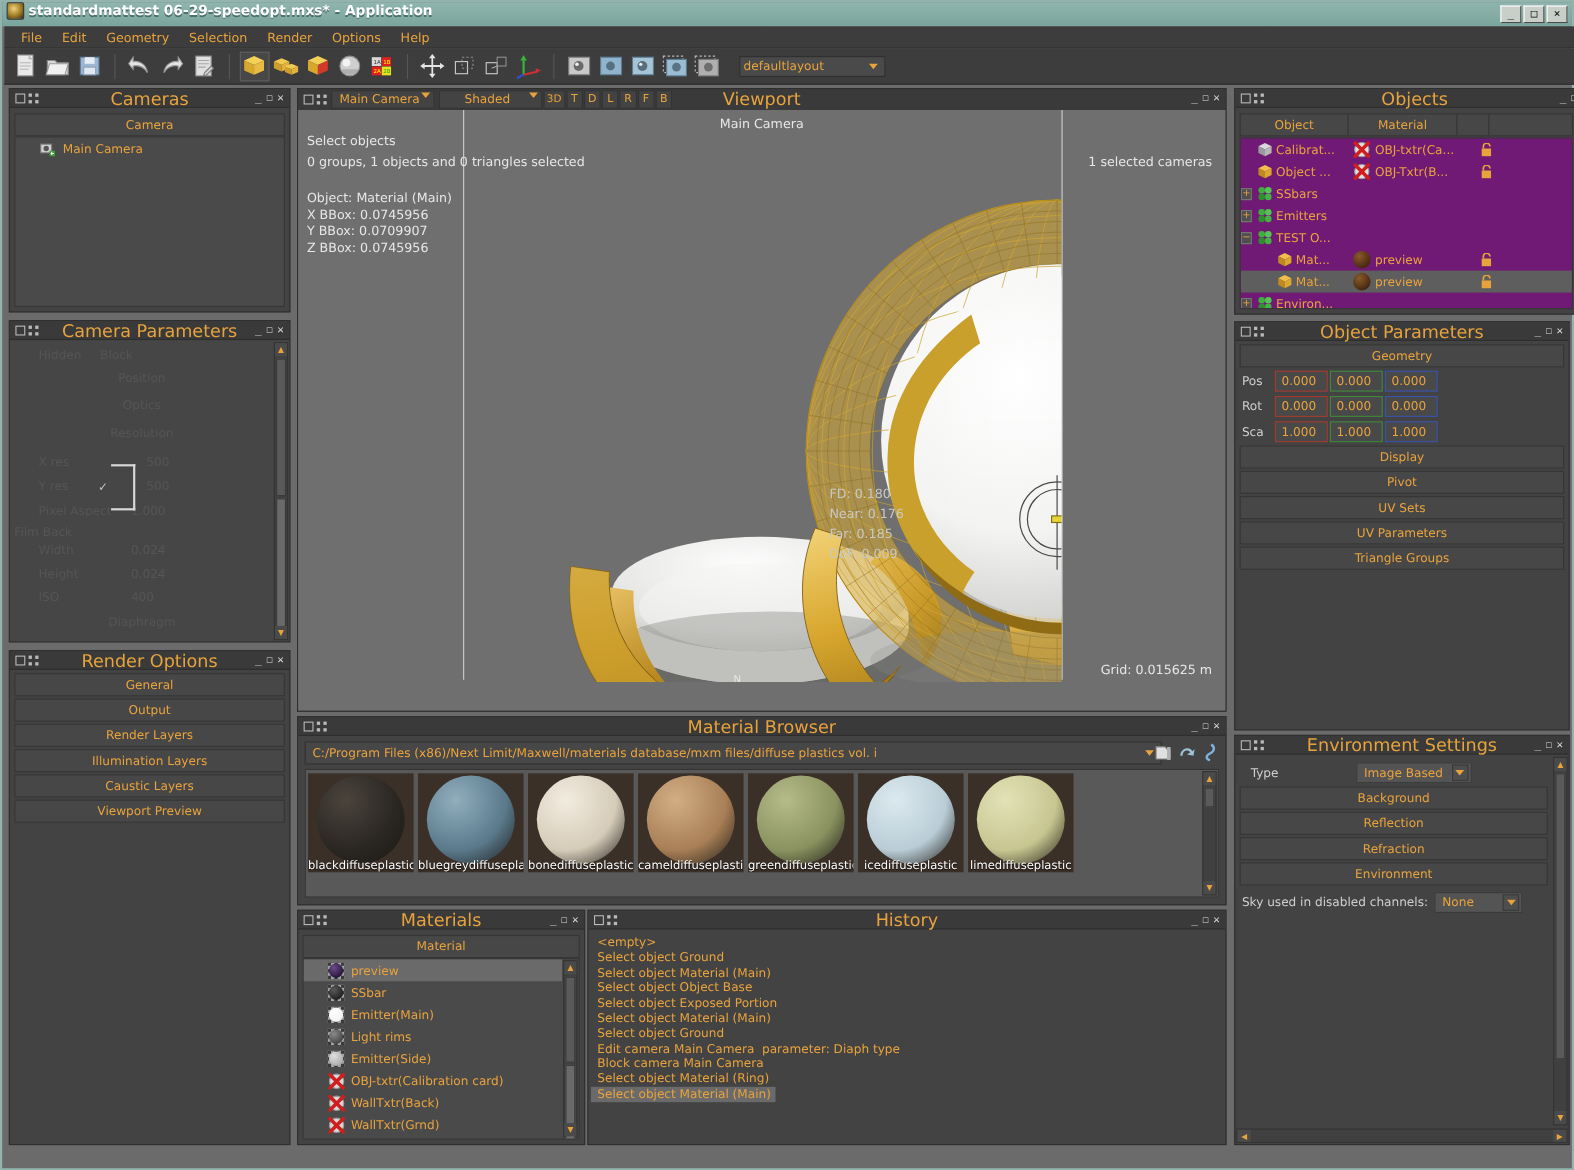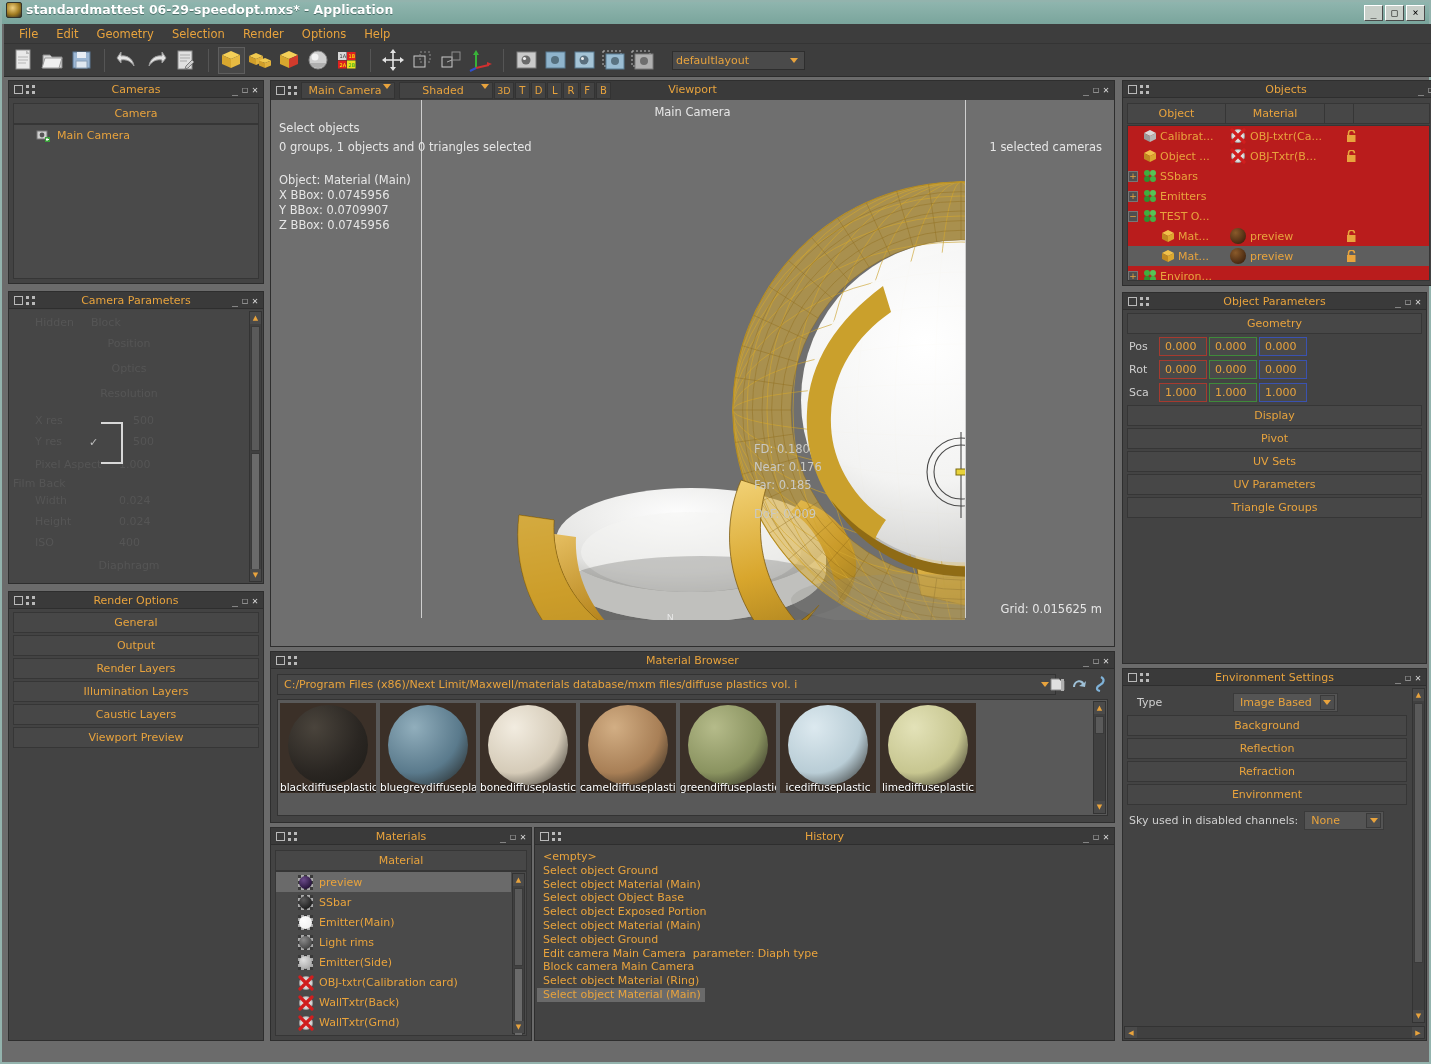--- a/index.html
+++ b/index.html
@@ -41,21 +41,21 @@
   .tbtn svg{display:block;}
   #layoutsel{margin-left:10px;width:133px;height:19px;background:#4a4a4a;border:1px solid #2e2e2e;
         display:flex;align-items:center;padding:0 3px;font-size:11px;color:#e8a33d;}
   #layoutsel .arr{margin-left:auto;width:14px;height:14px;background:#4a4a4a;
         display:flex;align-items:center;justify-content:center;color:#e8a33d;font-size:8px;}
 
   
   .panel{position:absolute;background:#434343;border:1px solid #2e2e2e;}
   .ptitle{height:17px;background:#3a3a3a;display:flex;align-items:center;position:relative;
           border-bottom:1px solid #2e2e2e;}
-  .ptitle .pt-label{position:absolute;left:0;right:0;text-align:center;color:#e8a33d;font-size:11px;
+  .ptitle .pt-label{position:absolute;left:0;right:0;text-align:center;color:#e8a33d;font-size:16px;
           pointer-events:none;}
   .dockicons{display:flex;align-items:center;gap:3px;padding-left:5px;z-index:2;}
   .dockicons i{display:block;width:9px;height:9px;border:1px solid #b9b9b9;}
   .dockicons i.grid{border:none;background:
       linear-gradient(#b9b9b9,#b9b9b9) 0 0/3px 3px no-repeat,
       linear-gradient(#b9b9b9,#b9b9b9) 6px 0/3px 3px no-repeat,
       linear-gradient(#b9b9b9,#b9b9b9) 0 6px/3px 3px no-repeat,
       linear-gradient(#b9b9b9,#b9b9b9) 6px 6px/3px 3px no-repeat;}
   .pbtns{margin-left:auto;display:flex;align-items:center;gap:4px;padding-right:5px;z-index:2;
          color:#d8d8d8;font-size:10px;font-family:"DejaVu Sans Mono",monospace;}
@@ -701,21 +701,21 @@
             <text x="366" y="618" fill="#f0f0f0" font-size="9" font-family="Liberation Sans, sans-serif">S</text>
             <text x="330" y="555" fill="#f0f0f0" font-size="9" font-family="Liberation Sans, sans-serif">W</text>
             <circle cx="400" cy="566" r="4" fill="none" stroke="#e5d32a" stroke-width="2"></circle>
           </g>
         </g>
       </svg>
 
       <div class="vp-text" style="left:483px;top:342px;color:#c9c9c4;">FD: 0.180</div>
       <div class="vp-text" style="left:483px;top:360px;color:#c9c9c4;">Near: 0.176</div>
       <div class="vp-text" style="left:483px;top:378px;color:#c9c9c4;">Far: 0.185</div>
-      <div class="vp-text" style="left:483px;top:407px;color:#c9c9c4;">DoF: 0.009</div>
+      <div class="vp-text" style="left:483px;top:396px;color:#c9c9c4;">DoF: 0.009</div>
     </div>
   </div>
 
   <div class="panel" id="p-matbrowser" style="left:268px;top:649px;width:845px;height:172px;">
     <div class="ptitle">
       <div class="dockicons">
           <i></i>
           <i class="grid"></i>
         </div>
       <div class="pt-label">Material Browser</div>
@@ -871,21 +871,21 @@
           <span>✕</span>
         </div>
     </div>
     <div class="pbody">
       <div style="position:absolute;left:4px;right:19px;top:4px;height:21px;display:flex;">
         <div class="colhdr" style="margin:0;flex:0 0 99px;">Object</div>
         <div class="colhdr" style="margin:0 0 0 -1px;flex:0 0 100px;">Material</div>
         <div class="colhdr" style="margin:0 0 0 -1px;flex:0 0 30px;"></div>
         <div class="colhdr" style="margin:0 0 0 -1px;flex:1;"></div>
       </div>
-      <div style="position:absolute;left:4px;right:19px;top:26px;bottom:4px;background:#b91c1c;border:1px solid #363636;overflow:hidden;">
+      <div style="position:absolute;left:4px;right:19px;top:26px;bottom:4px;background:#701a75;border:1px solid #363636;overflow:hidden;">
         <div id="obj-rows">
             <div style="height: 20px; display: flex; align-items: center; font-size: 11px; color: rgb(232, 163, 61);">
               <span style="width:12px;display:flex;justify-content:flex-end;padding-right:2px;">
                 <span style="width:11px;"></span>
               </span>
               <span style="width:20px;display:flex;justify-content:center;">
                 <svg width="14" height="14">
                   <path d="M7 1 L13 4 L7 7 L1 4 Z" fill="#d8d8d8"></path>
                   <path d="M1 4 L7 7 L7 13 L1 10 Z" fill="#9a9a9a"></path>
                   <path d="M13 4 L7 7 L7 13 L13 10 Z" fill="#b6b6b6"></path>

